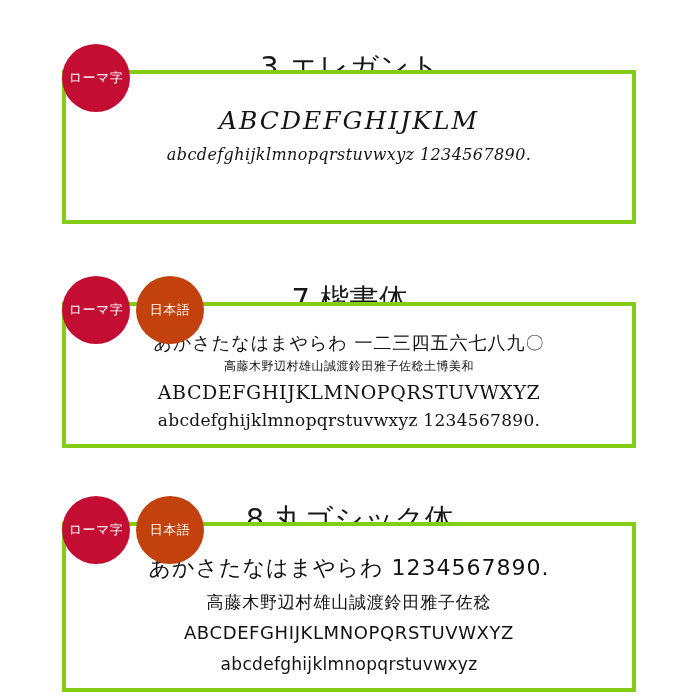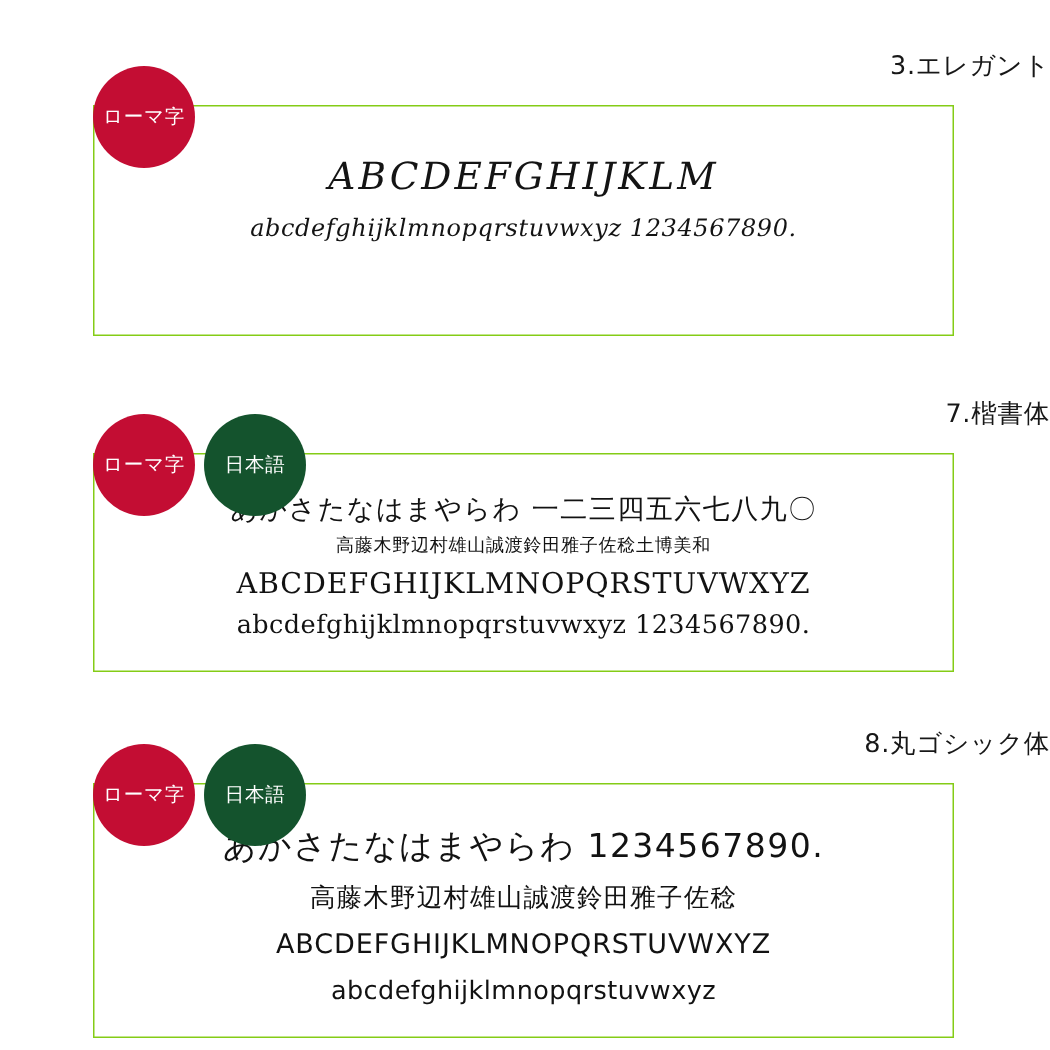--- a/index.html
+++ b/index.html
@@ -26,24 +26,24 @@
     left: 0;
     width: 700px;
   }
   .block-1 { top: 18px; }
   .block-2 { top: 250px; }
   .block-3 { top: 470px; }
 
   .sample-title {
     position: absolute;
     left: 0;
-    top: 14px;
+    top: 30px;
     width: 700px;
-    text-align: right;
-    font-size: 17px;
+    text-align: center;
+    font-size: 29px;
     letter-spacing: 0.5px;
     color: #171717;
     font-family: "DejaVu Sans", "Liberation Sans", sans-serif;
   }
 
   .badge-row {
     position: absolute;
     left: 62px;
     top: 26px;
     display: flex;
@@ -56,28 +56,28 @@
     border-radius: 50%;
     display: flex;
     align-items: center;
     justify-content: center;
     font-size: 13px;
     color: #ffffff;
     letter-spacing: 0.5px;
     font-family: "DejaVu Sans", "Liberation Sans", sans-serif;
   }
   .badge-romaji { background: #c30d33; text-align: center; }
-  .badge-japanese { background: #14532d; text-align: right; }
+  .badge-japanese { background: #c2410c; text-align: right; }
 
   .sample-frame {
     position: absolute;
     left: 62px;
     top: 52px;
     width: 574px;
-    border: 1px solid #84cc16;
+    border: 4px solid #84cc16;
     box-sizing: border-box;
     background: #ffffff;
   }
   .frame-1 { height: 154px; }
   .frame-2 { height: 146px; }
   .frame-3 { height: 170px; }
 
   .lines {
     position: absolute;
     left: 0;

